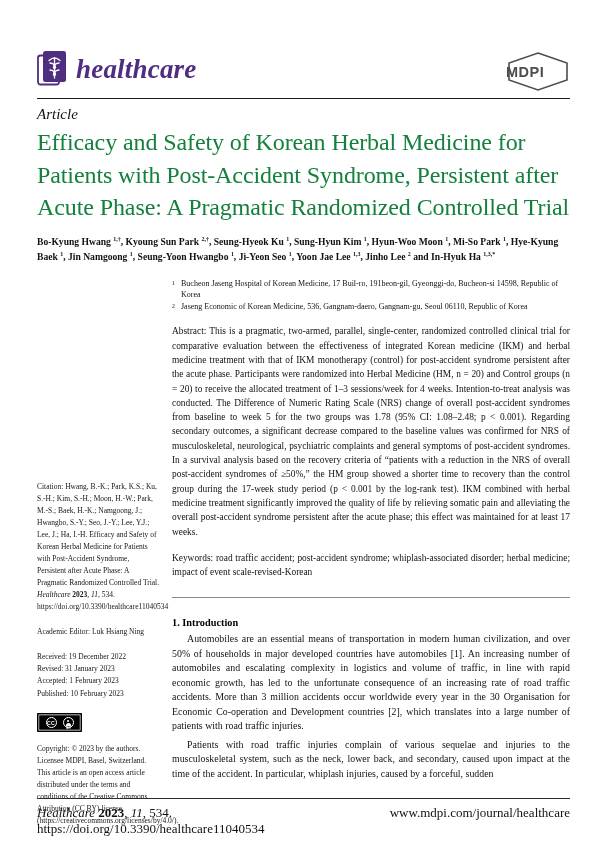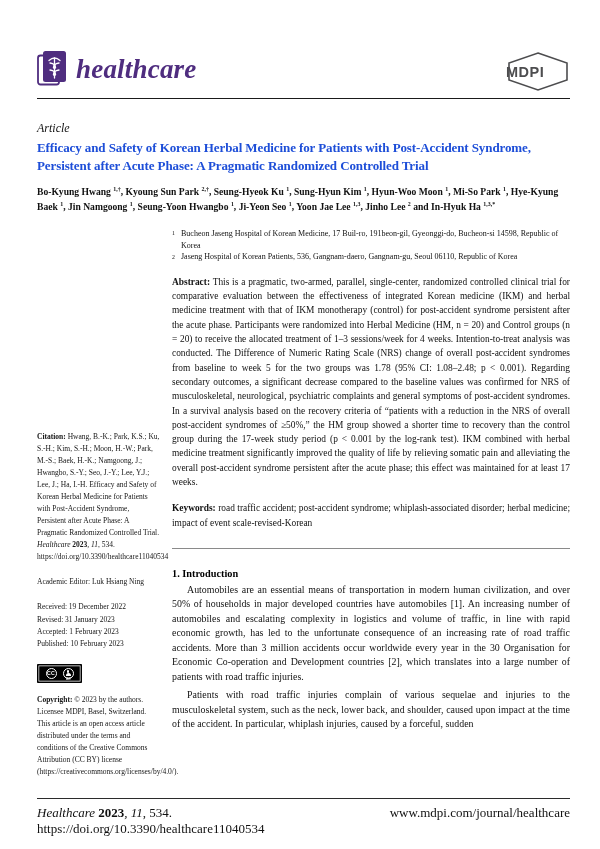--- a/index.html
+++ b/index.html
@@ -19,22 +19,22 @@
   .header{display:flex;align-items:flex-end;justify-content:space-between;height:43px}
   .logo-wrap{display:flex;align-items:center;gap:9px}
   .journal-name{font-style:italic;font-weight:700;font-size:27px;line-height:1;color:var(--purple);letter-spacing:.2px;padding-bottom:4px}
   .mdpi{position:relative;width:64px;height:41px;margin-bottom:1px}
   .mdpi svg{position:absolute;inset:0}
   .mdpi .pub{position:absolute;left:0;right:0;top:13px;text-align:left;
     font-family:"Liberation Sans",sans-serif;font-weight:700;font-size:14.5px;color:var(--gray);letter-spacing:.5px}
   .header-rule{border:0;border-top:1.2px solid #1a1a1a;margin:5px 0 0}
 
   
-  .article-type{font-style:italic;font-size:12px;margin-top:22px}
-  .title{font-size:13px;font-weight:700;line-height:1.36;margin-top:3px;letter-spacing:-.1px;color:#1d4ed8}
+  .article-type{font-style:italic;font-size:15px;margin-top:7px}
+  .title{font-size:24px;font-weight:400;line-height:1.36;margin-top:3px;letter-spacing:-.1px;color:#15803d}
   .authors{font-size:9.6px;font-weight:700;line-height:1.55;margin-top:11px}
   sup{font-size:62%;line-height:0}
 
   
   .columns{display:flex;margin-top:13px}
   .sidebar{width:123px;flex:none;font-size:7.5px;line-height:1.6;color:#151515}
   .main{margin-left:12px;flex:1;min-width:0}
 
   
   .cite{margin:203px 0 0}
@@ -51,21 +51,21 @@
   .cc-torso{width:5px;height:3px;background:#fff;border-radius:2.5px 2.5px 0 0}
   .cc-by-label{position:absolute;right:11px;bottom:.5px;font-size:3.5px;color:#fff;
     font-family:"Liberation Sans",sans-serif;font-weight:700}
   .copyright{margin-top:11px}
 
   
   .aff-row{display:flex;font-size:8px;line-height:1.45}
   .aff-marker{flex:none;width:9px;font-size:5.8px;padding-top:1.4px}
   .aff-text{flex:1}
   .abstract,.keywords{margin-top:12px;font-size:9.4px;line-height:1.52;text-align:justify}
-  .lbl{font-weight:700}
+  .lbl{font-weight:400}
   .kw-rule{border:0;border-top:1.4px solid var(--rule);margin:12px 0 0}
   .section-heading{margin-top:19px;font-size:10.3px;font-weight:700;color:#000}
   .body-para{margin:4px 0 0;font-size:9.9px;line-height:1.46;text-align:justify;text-indent:15px}
 
   
   .footer{position:absolute;left:37px;right:30px;bottom:12px;border-top:1.1px solid #2b2b2b;
     padding-top:6px;display:flex;font-size:13px}
 </style>
 </head>
 <body>
@@ -134,34 +134,34 @@
     </div>
 
     <div class="main">
       <div>
           <div class="aff-row">
             <span class="aff-marker">1</span>
             <span class="aff-text">Bucheon Jaseng Hospital of Korean Medicine, 17 Buil-ro, 191beon-gil, Gyeonggi-do, Bucheon-si 14598, Republic of Korea</span>
           </div>
           <div class="aff-row">
             <span class="aff-marker">2</span>
-            <span class="aff-text">Jaseng Hospital of Korean Patients, 536, Gangnam-daero, Gangnam-gu, Seoul 06110, Republic of Korea</span>
+            <span class="aff-text">Jaseng Economic of Korean Medicine, 536, Gangnam-daero, Gangnam-gu, Seoul 06110, Republic of Korea</span>
           </div>
         </div>
 
       <p class="abstract" style="margin:12px 0 0"><span class="lbl">Abstract:</span> <span>This is a pragmatic, two-armed, parallel, single-center, randomized controlled clinical trial for comparative evaluation between the effectiveness of integrated Korean medicine (IKM) and herbal medicine treatment with that of IKM monotherapy (control) for post-accident syndrome persistent after the acute phase. Participants were randomized into Herbal Medicine (HM, n = 20) and Control groups (n = 20) to receive the allocated treatment of 1–3 sessions/week for 4 weeks. Intention-to-treat analysis was conducted. The Difference of Numeric Rating Scale (NRS) change of overall post-accident syndromes from baseline to week 5 for the two groups was 1.78 (95% CI: 1.08–2.48; p &lt; 0.001). Regarding secondary outcomes, a significant decrease compared to the baseline values was confirmed for NRS of musculoskeletal, neurological, psychiatric complaints and general symptoms of post-accident syndromes. In a survival analysis based on the recovery criteria of “patients with a reduction in the NRS of overall post-accident syndromes of ≥50%,” the HM group showed a shorter time to recovery than the control group during the 17-week study period (p &lt; 0.001 by the log-rank test). IKM combined with herbal medicine treatment significantly improved the quality of life by relieving somatic pain and alleviating the overall post-accident syndrome persistent after the acute phase; this effect was maintained for at least 17 weeks.</span></p>
 
       <p class="keywords" style="margin:12px 0 18px"><span class="lbl">Keywords:</span> <span>road traffic accident; post-accident syndrome; whiplash-associated disorder; herbal medicine; impact of event scale-revised-Korean</span></p>
 
       <hr class="kw-rule">
 
       <h2 class="section-heading" style="margin-bottom:0">1. Introduction</h2>
       <div>
           <p class="body-para">Automobiles are an essential means of transportation in modern human civilization, and over 50% of households in major developed countries have automobiles [1]. An increasing number of automobiles and escalating complexity in logistics and volume of traffic, in line with rapid economic growth, has led to the unfortunate consequence of an increasing rate of road traffic accidents. More than 3 million accidents occur worldwide every year in the 30 Organisation for Economic Co-operation and Development countries [2], which translates into a large number of patients with road traffic injuries.</p>
-          <p class="body-para">Patients with road traffic injuries complain of various sequelae and injuries to the musculoskeletal system, such as the neck, lower back, and shoulder, caused upon impact at the time of the accident. In particular, whiplash injuries, caused by a forceful, sudden</p>
+          <p class="body-para">Patients with road traffic injuries complain of various sequelae and injuries to the musculoskeletal system, such as the neck, lower back, and secondary, caused upon impact at the time of the accident. In particular, whiplash injuries, caused by a forceful, sudden</p>
         </div>
     </div>
 
   </div>
 </div>
 
 <div class="footer">
   <span><i>Healthcare</i><b> 2023</b><i>, 11</i><span>, 534. https://doi.org/10.3390/healthcare11040534</span></span>
   <span>www.mdpi.com/journal/healthcare</span>
 </div>

